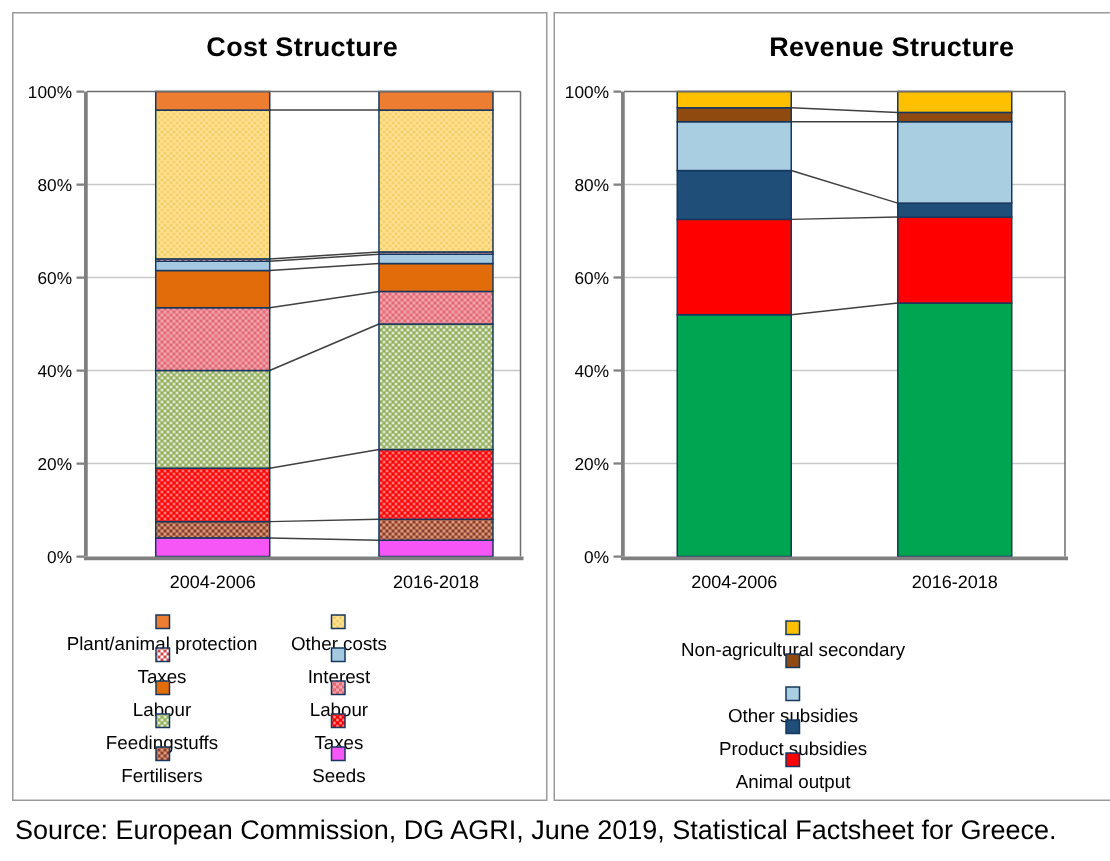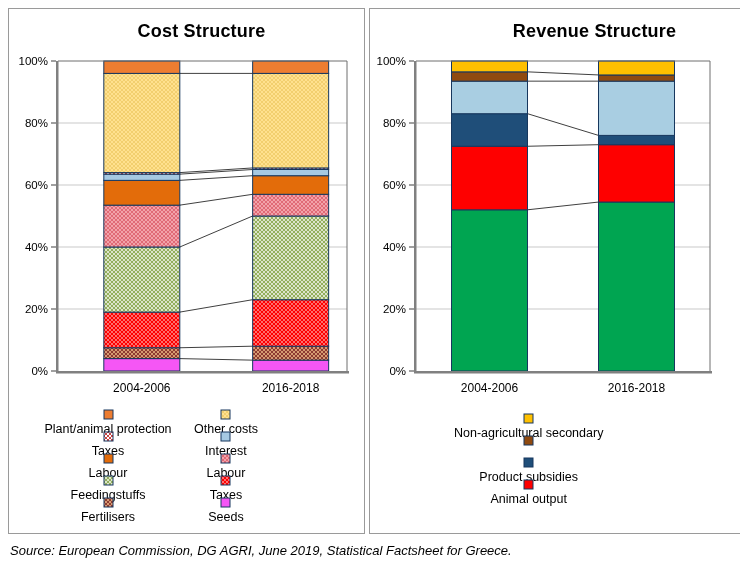--- a/index.html
+++ b/index.html
@@ -10,21 +10,21 @@
   #panel-cost{left:8px;width:357px;}
   #panel-revenue{left:369px;width:421px;}
   .chart-title{position:absolute;top:12px;left:0;right:0;text-align:center;
                padding-left:30px;font-weight:bold;font-size:18px;letter-spacing:.2px;}
   svg.chart{position:absolute;left:0;top:40px;}
   .legend{position:absolute;}
   #legend-0{left:13px;top:400px;display:grid;grid-template-columns:172px auto;grid-auto-rows:22px;}
   #legend-1{left:84px;top:404px;display:grid;grid-template-columns:auto;grid-auto-rows:22px;}
   .legend-item{display:flex;align-items:center;gap:2px;font-size:12.5px;white-space:nowrap;flex-direction:column;}
   .legend-swatch{flex:0 0 auto;}
-  .source{position:absolute;left:10px;top:543px;font-style:italic;font-size:13px;}
+  .source{position:absolute;left:10px;top:543px;font-size:18px;}
   text{font-family:"Liberation Sans",sans-serif;}
 </style>
 </head>
 <body>
 
 <div class="page">
 
   <div class="panel" id="panel-cost">
     <div class="chart-title">Cost Structure</div>
     <svg class="chart" id="chart-0" width="355" height="352" viewBox="0 0 355 352">
@@ -303,20 +303,26 @@
           </svg>
           <span class="legend-label">Non-agricultural secondary</span>
         </div>
         <div class="legend-item">
           <svg width="11" height="11" class="legend-swatch">
             <rect x="1" y="1" width="9" height="9" fill="#8F4A10" stroke="#17375E" stroke-width="1"></rect>
           </svg>
         </div>
         <div class="legend-item">
           <svg width="11" height="11" class="legend-swatch">
+            <rect x="1" y="1" width="9" height="9" fill="#A9CEE2" stroke="#17375E" stroke-width="1"></rect>
+          </svg>
+          <span class="legend-label">Other subsidies</span>
+        </div>
+        <div class="legend-item">
+          <svg width="11" height="11" class="legend-swatch">
             <rect x="1" y="1" width="9" height="9" fill="#1F4E79" stroke="#17375E" stroke-width="1"></rect>
           </svg>
           <span class="legend-label">Product subsidies</span>
         </div>
         <div class="legend-item">
           <svg width="11" height="11" class="legend-swatch">
             <rect x="1" y="1" width="9" height="9" fill="#FE0000" stroke="#17375E" stroke-width="1"></rect>
           </svg>
           <span class="legend-label">Animal output</span>
         </div>

